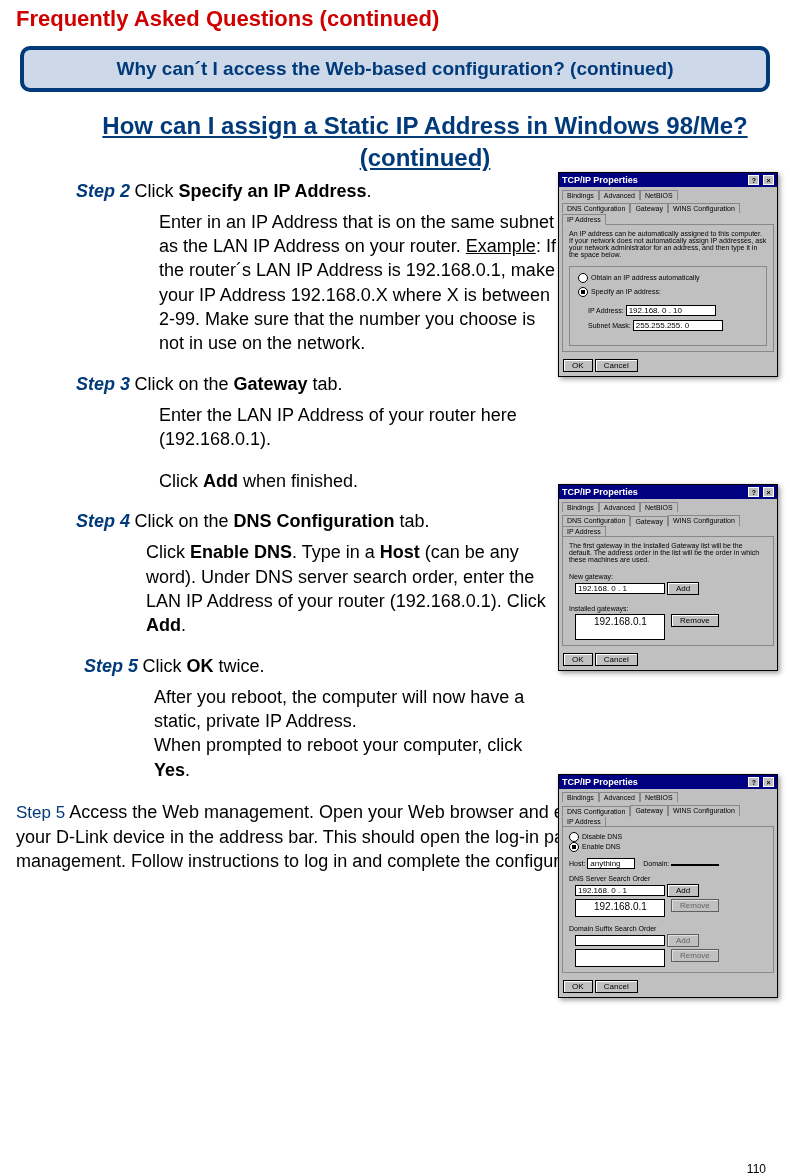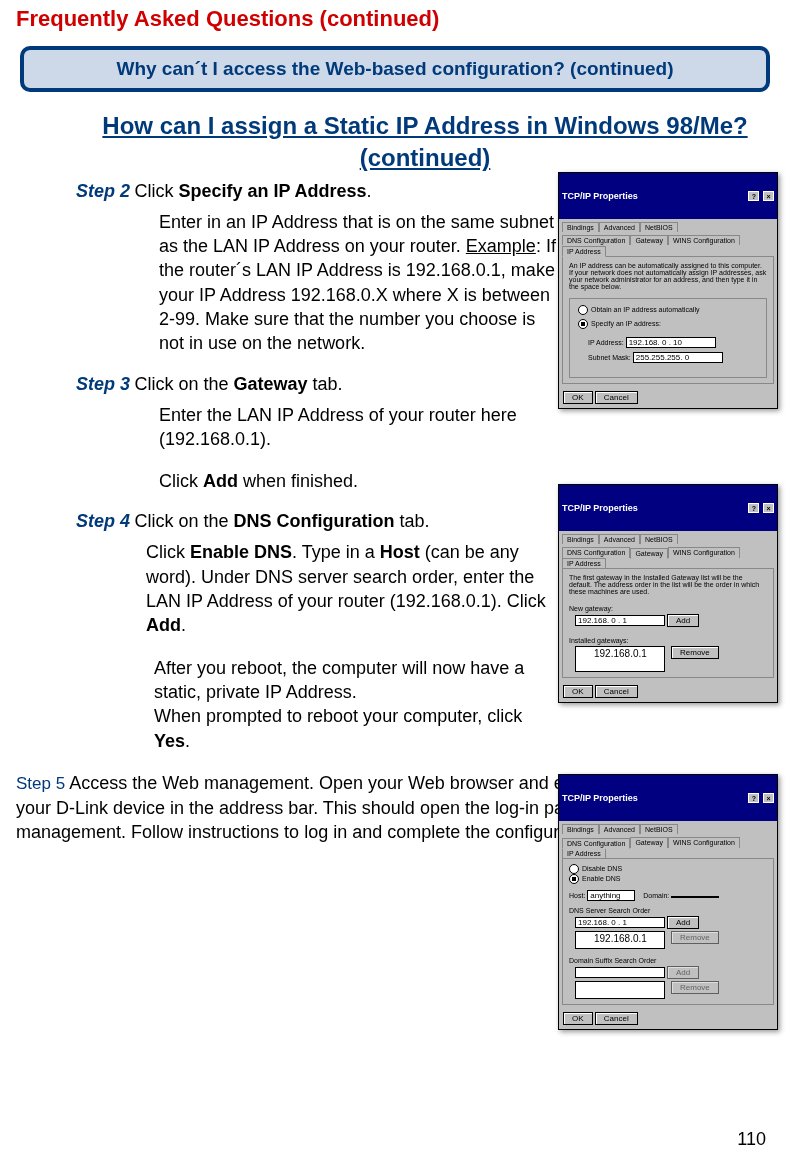--- a/index.html
+++ b/index.html
@@ -61,39 +61,39 @@
     margin-top: 8px;
     padding-right: 20px;
   }
   .final-step .final-label {
     color: #003a7a;
     font-family: Verdana, sans-serif;
     font-size: 17px;
   }
   .page-number {
     position: absolute;
-    bottom: 26px;
+    bottom: 0;
     right: 24px;
-    font-size: 18px;
+    font-size: 12px;
   }
 
   
   .dialog {
     position: absolute;
     width: 220px;
     background: #c0c0c0;
     border: 1px solid #000;
     box-shadow: 2px 2px 5px rgba(0,0,0,.4);
     font-size: 8px;
     font-family: Tahoma, sans-serif;
   }
   .dlg-title {
     background: #000080;
     color: #fff;
-    padding: 18px 3px;
+    padding: 2px 3px;
     font-size: 9px;
     font-weight: bold;
     display: flex;
     justify-content: space-between;
   }
   .dlg-title .ctrls span {
     display:inline-block; width:11px; height:10px;
     background:#c0c0c0; border:1px solid #fff;
     margin-left:1px; text-align:center; font-size:7px; color:#000; line-height:9px;
   }
@@ -168,20 +168,26 @@
   <div class="step-row" style="margin-top:12px;">
     <span class="step-label">Step 4</span>
     <span class="step-text">
       <span>Click on the </span><b>DNS Configuration</b><span> tab.</span>
     </span>
   </div>
   <div class="step-body" style="margin-left:70px;">
     <span>Click </span><b>Enable DNS</b><span>. Type in a </span><b>Host</b><span> (can be any word). Under DNS server search order, enter the LAN IP Address of your router (192.168.0.1). Click </span><b>Add</b><span>.</span>
   </div>
 
+  <div class="step-row" style="margin-top:12px; margin-left:8px;">
+    <span class="step-label">Step 5</span>
+    <span class="step-text">
+      <span>Click </span><b>OK</b><span> twice.</span>
+    </span>
+  </div>
   <div class="step-body" style="margin-left:78px;">
     <div>After you reboot, the computer will now have a static, private IP Address.</div>
     <div>
       <span>When prompted to reboot your computer, click </span><b>Yes</b><span>.</span>
     </div>
   </div>
 
 </div>
 
 <div class="final-step">

